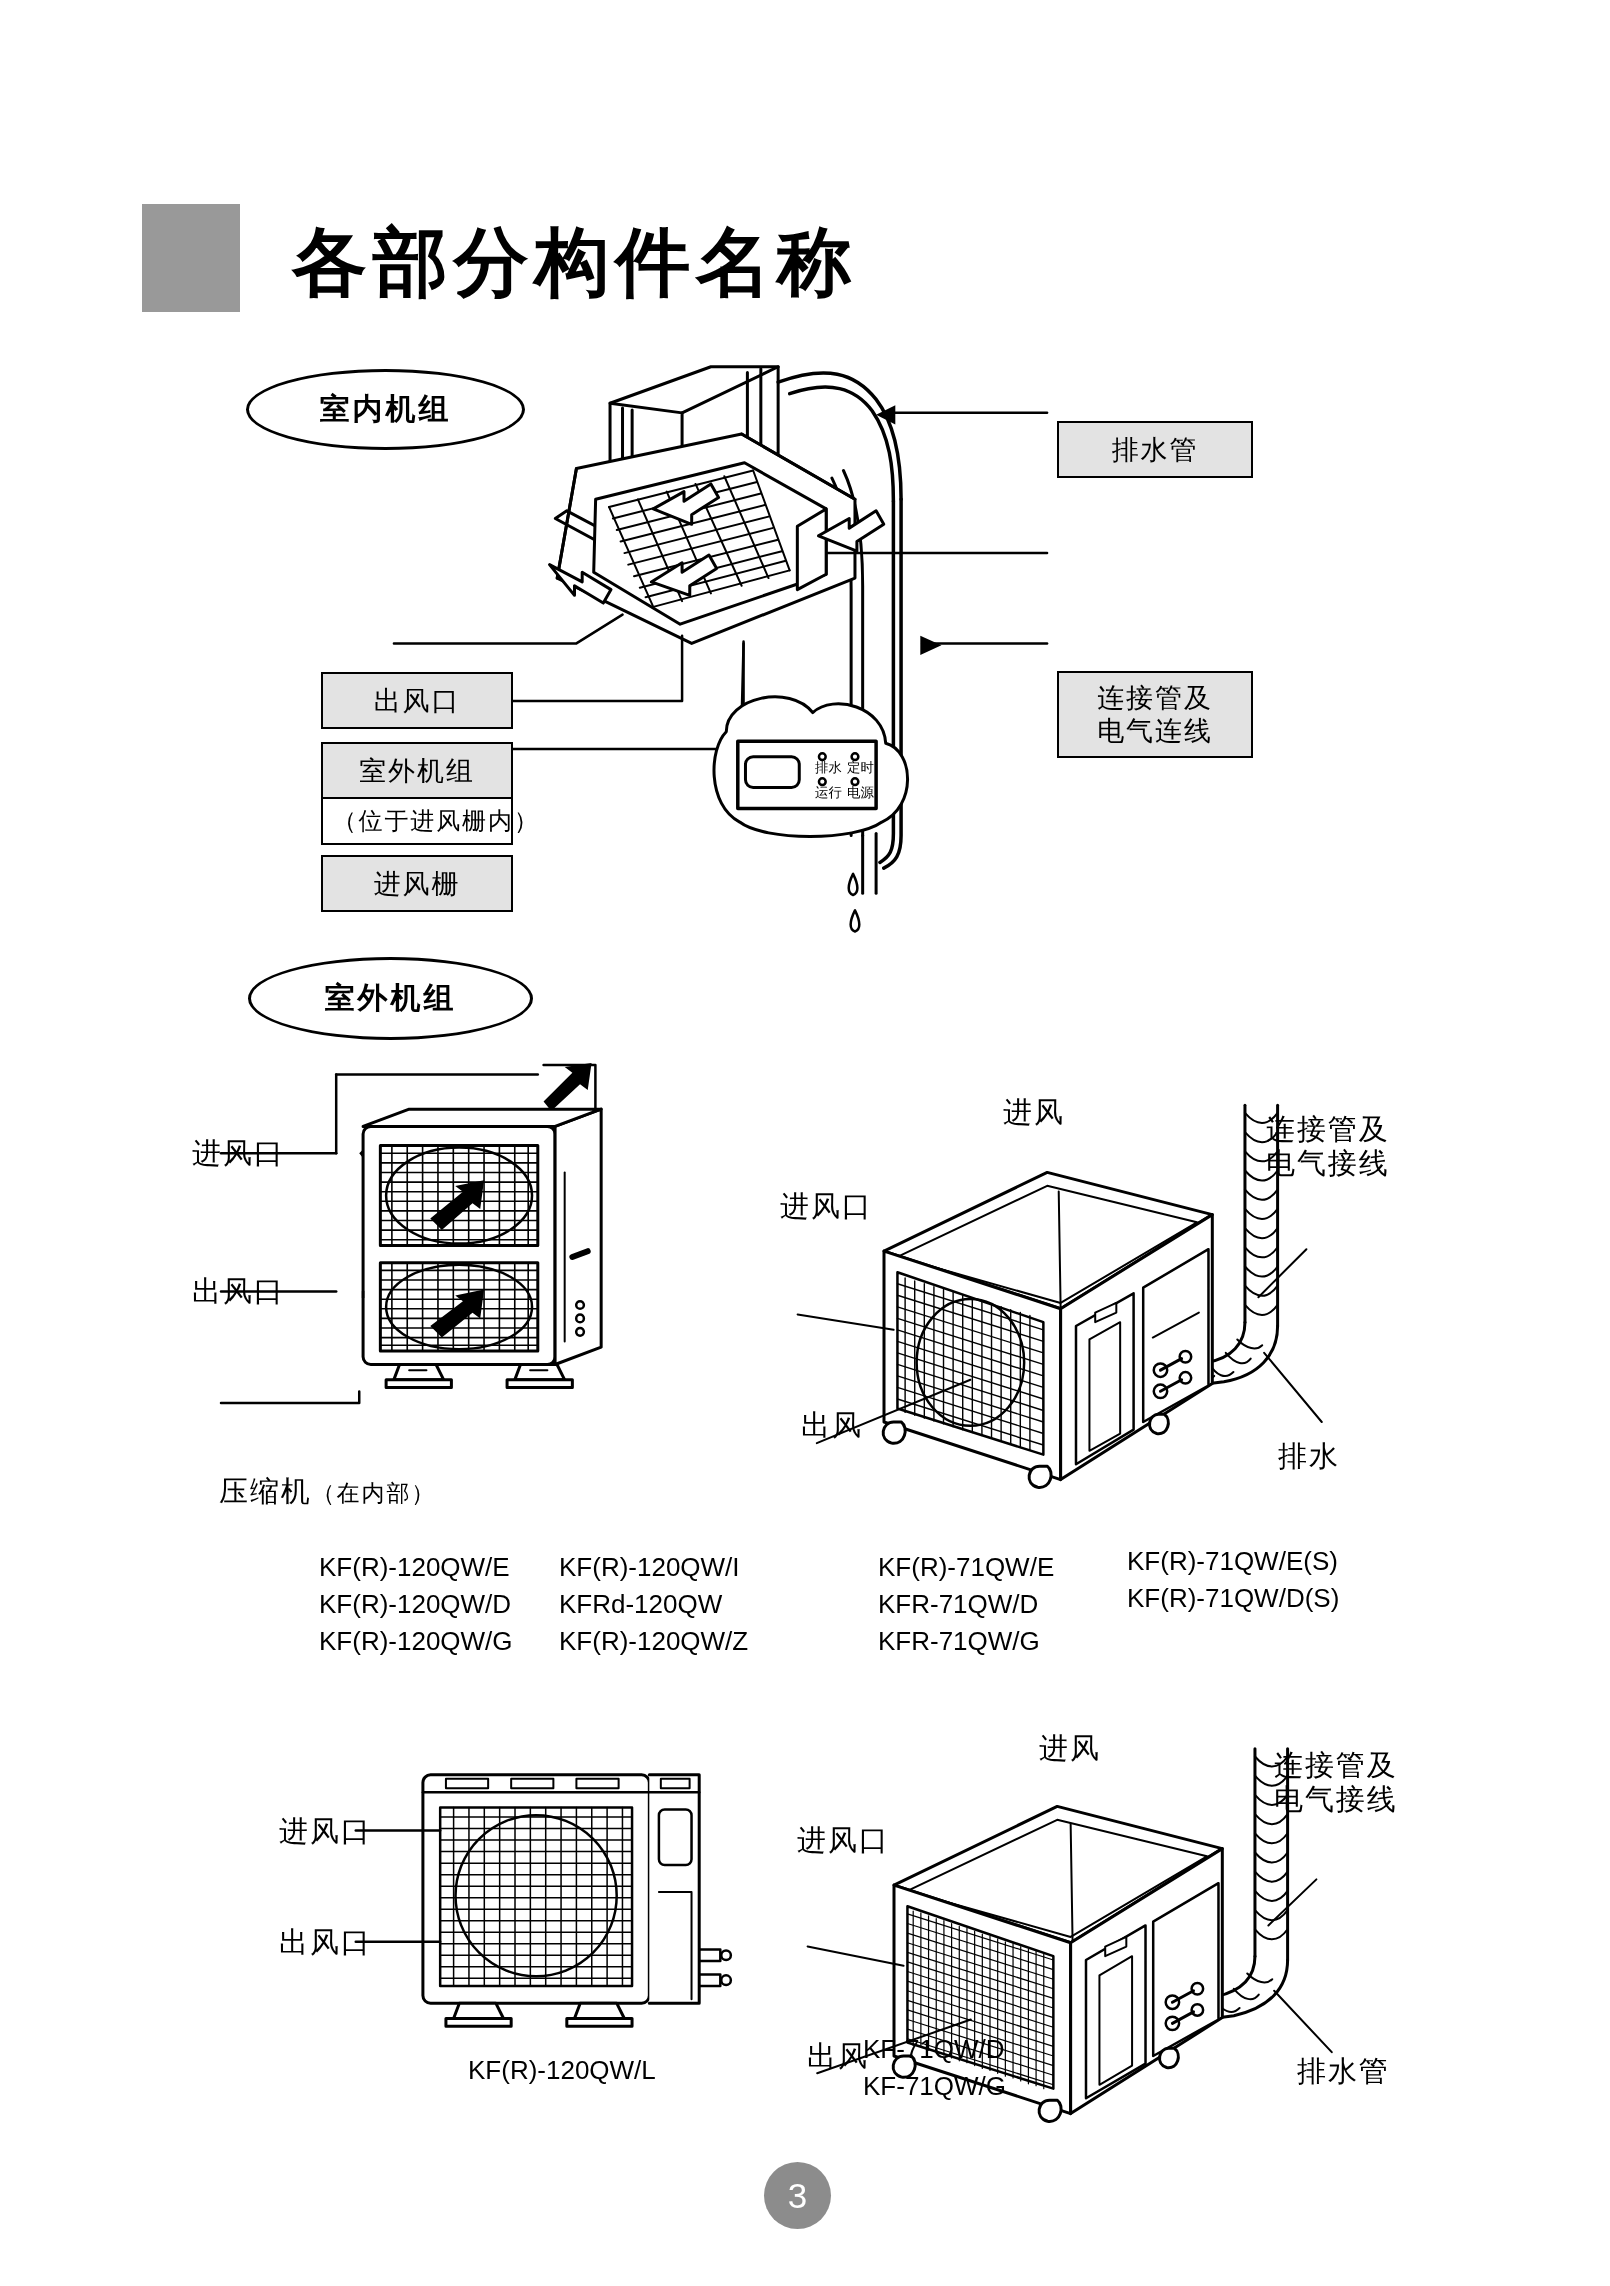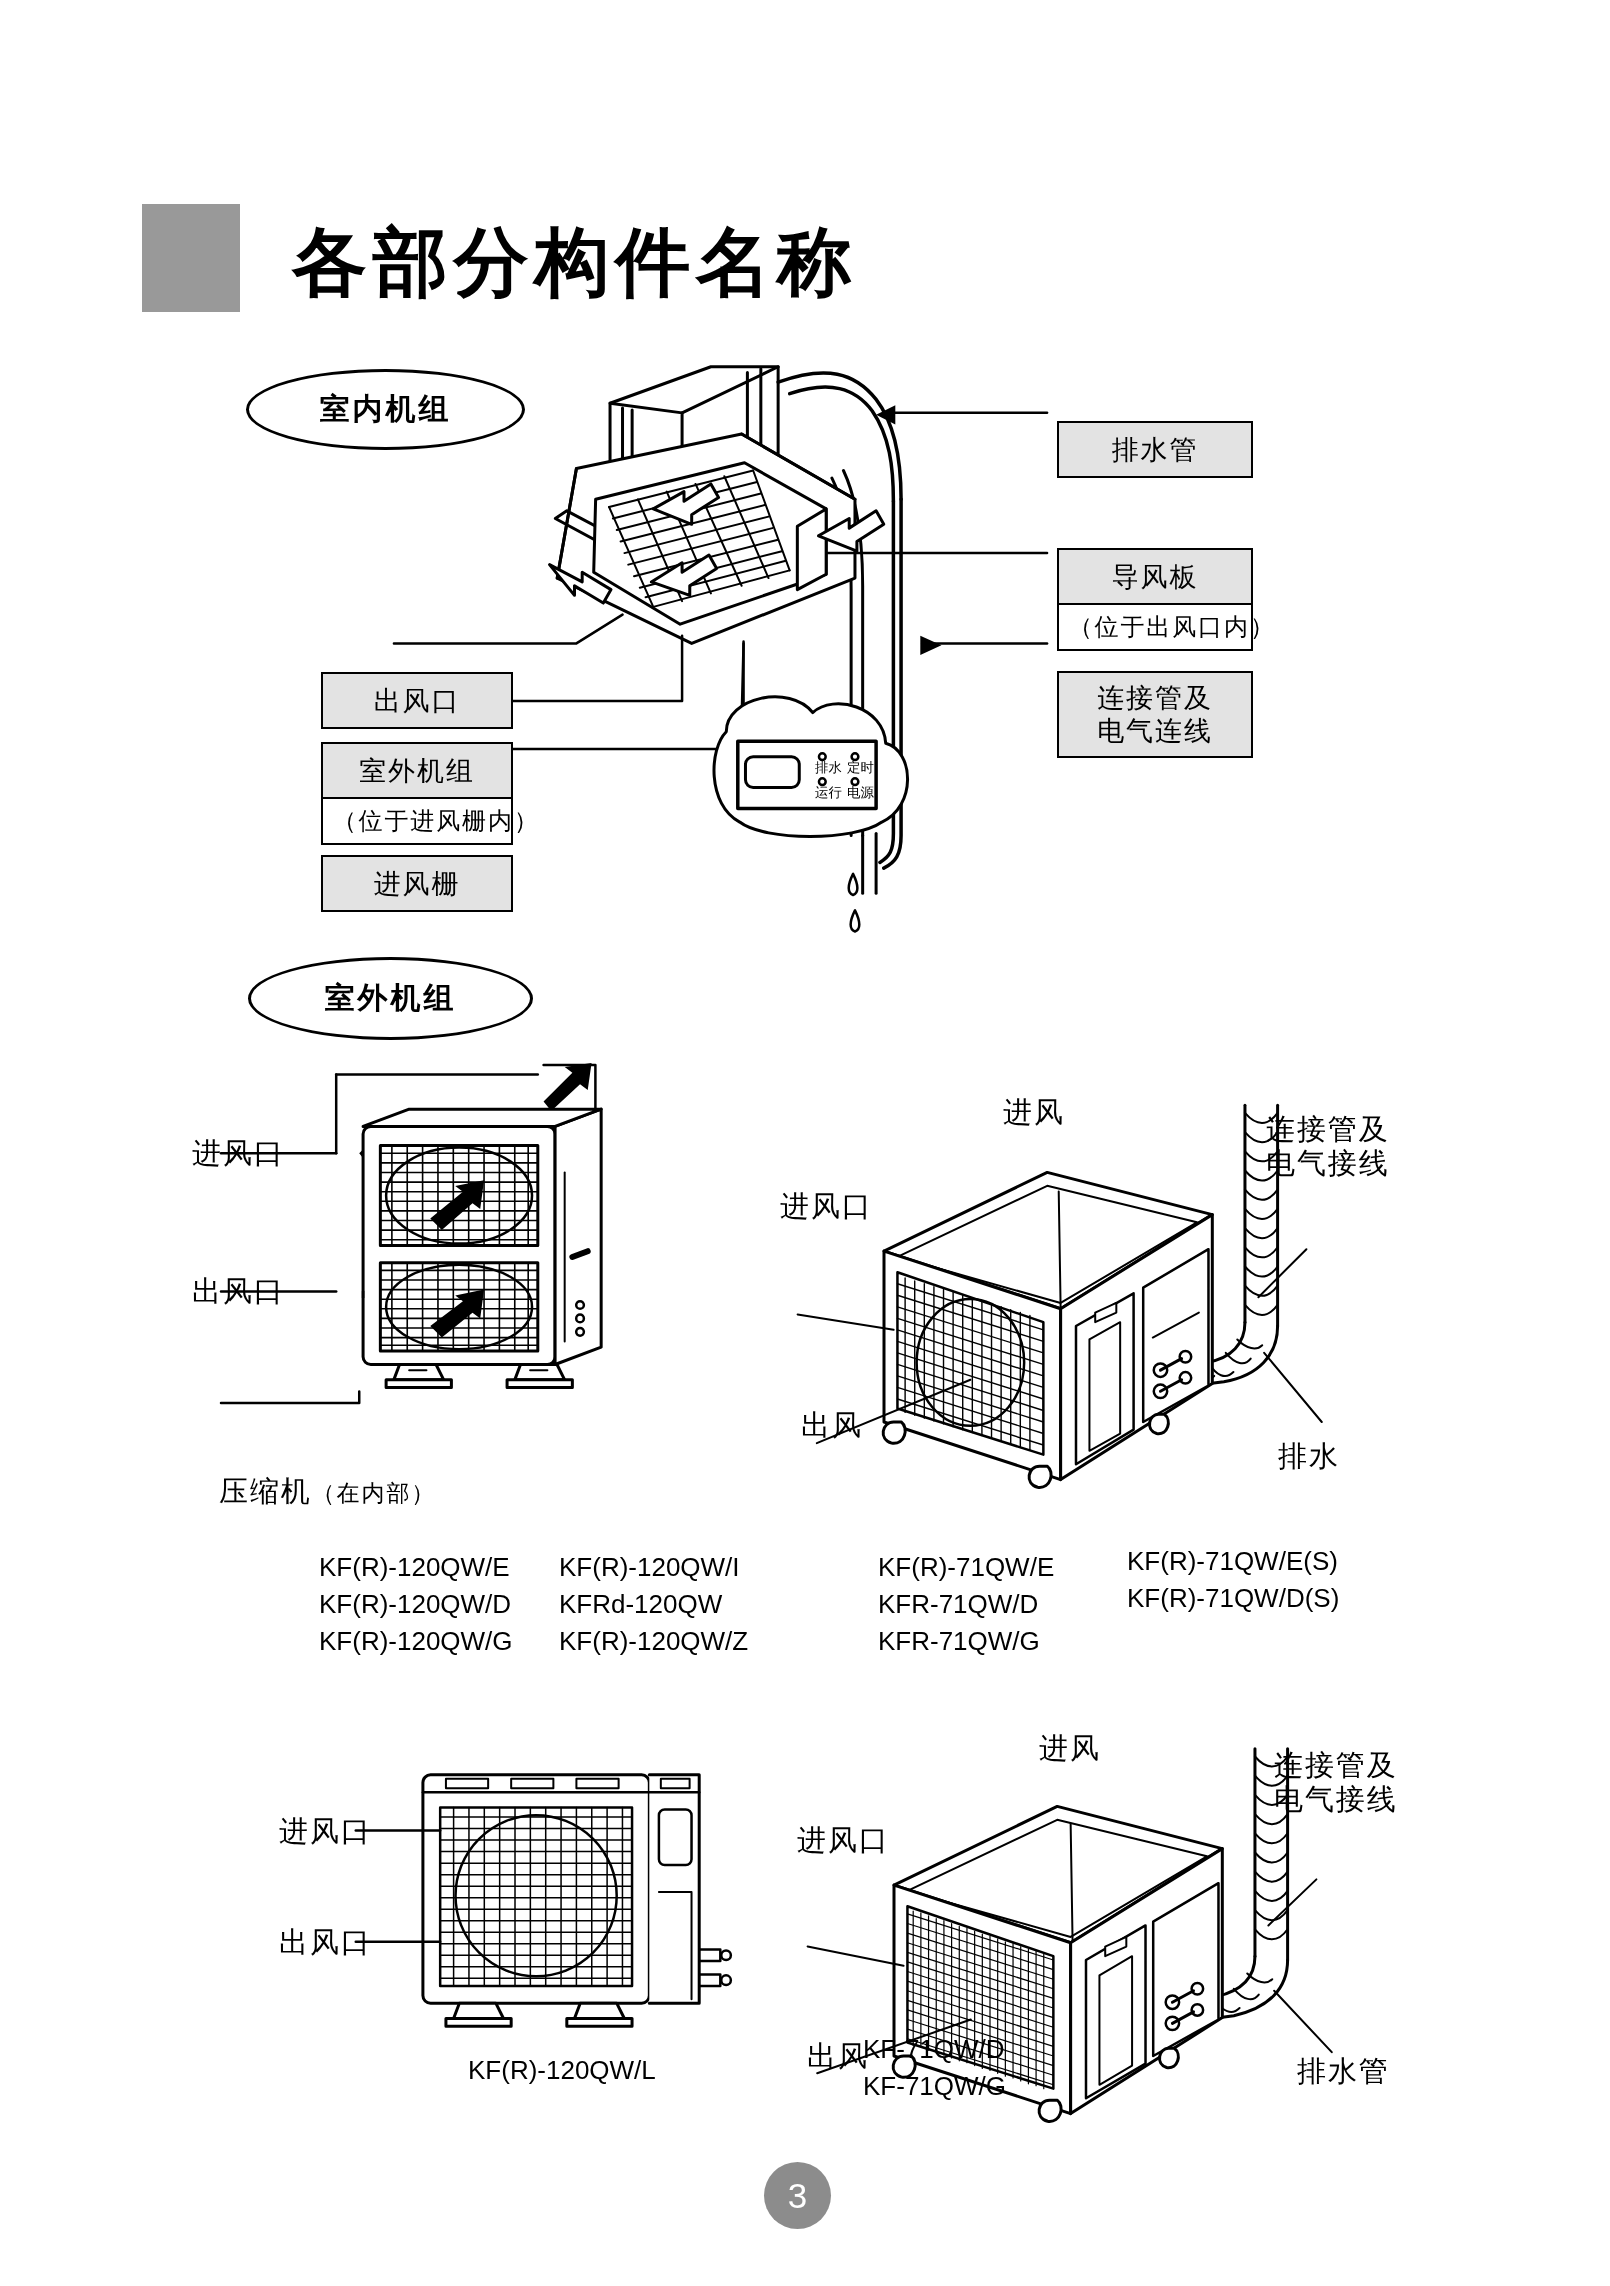--- a/index.html
+++ b/index.html
@@ -206,24 +206,20 @@
 
   <div class="indicator-text" style="left:815px; top:761px;">排水</div>
   <div class="indicator-text" style="left:847px; top:761px;">定时</div>
   <div class="indicator-text" style="left:815px; top:786px;">运行</div>
   <div class="indicator-text" style="left:847px; top:786px;">电源</div>
 
   <div class="calloutbox" style="left:1057px; top:421px; width:192px;">
     <div class="cb-main">排水管</div>
   </div>
 
-  <div class="calloutbox" style="left:1057px; top:548px; width:192px;">
-    <div class="cb-main">导风板</div>
-    <div class="cb-sub">（位于出风口内）</div>
-  </div>
 
   <div class="calloutbox" style="left:1057px; top:671px; width:192px;">
     <div class="cb-main">
       <span class="ln">连接管及</span>
       <span class="ln">电气连线</span>
     </div>
   </div>
 
   <div class="calloutbox" style="left:321px; top:672px; width:188px;">
     <div class="cb-main">出风口</div>

